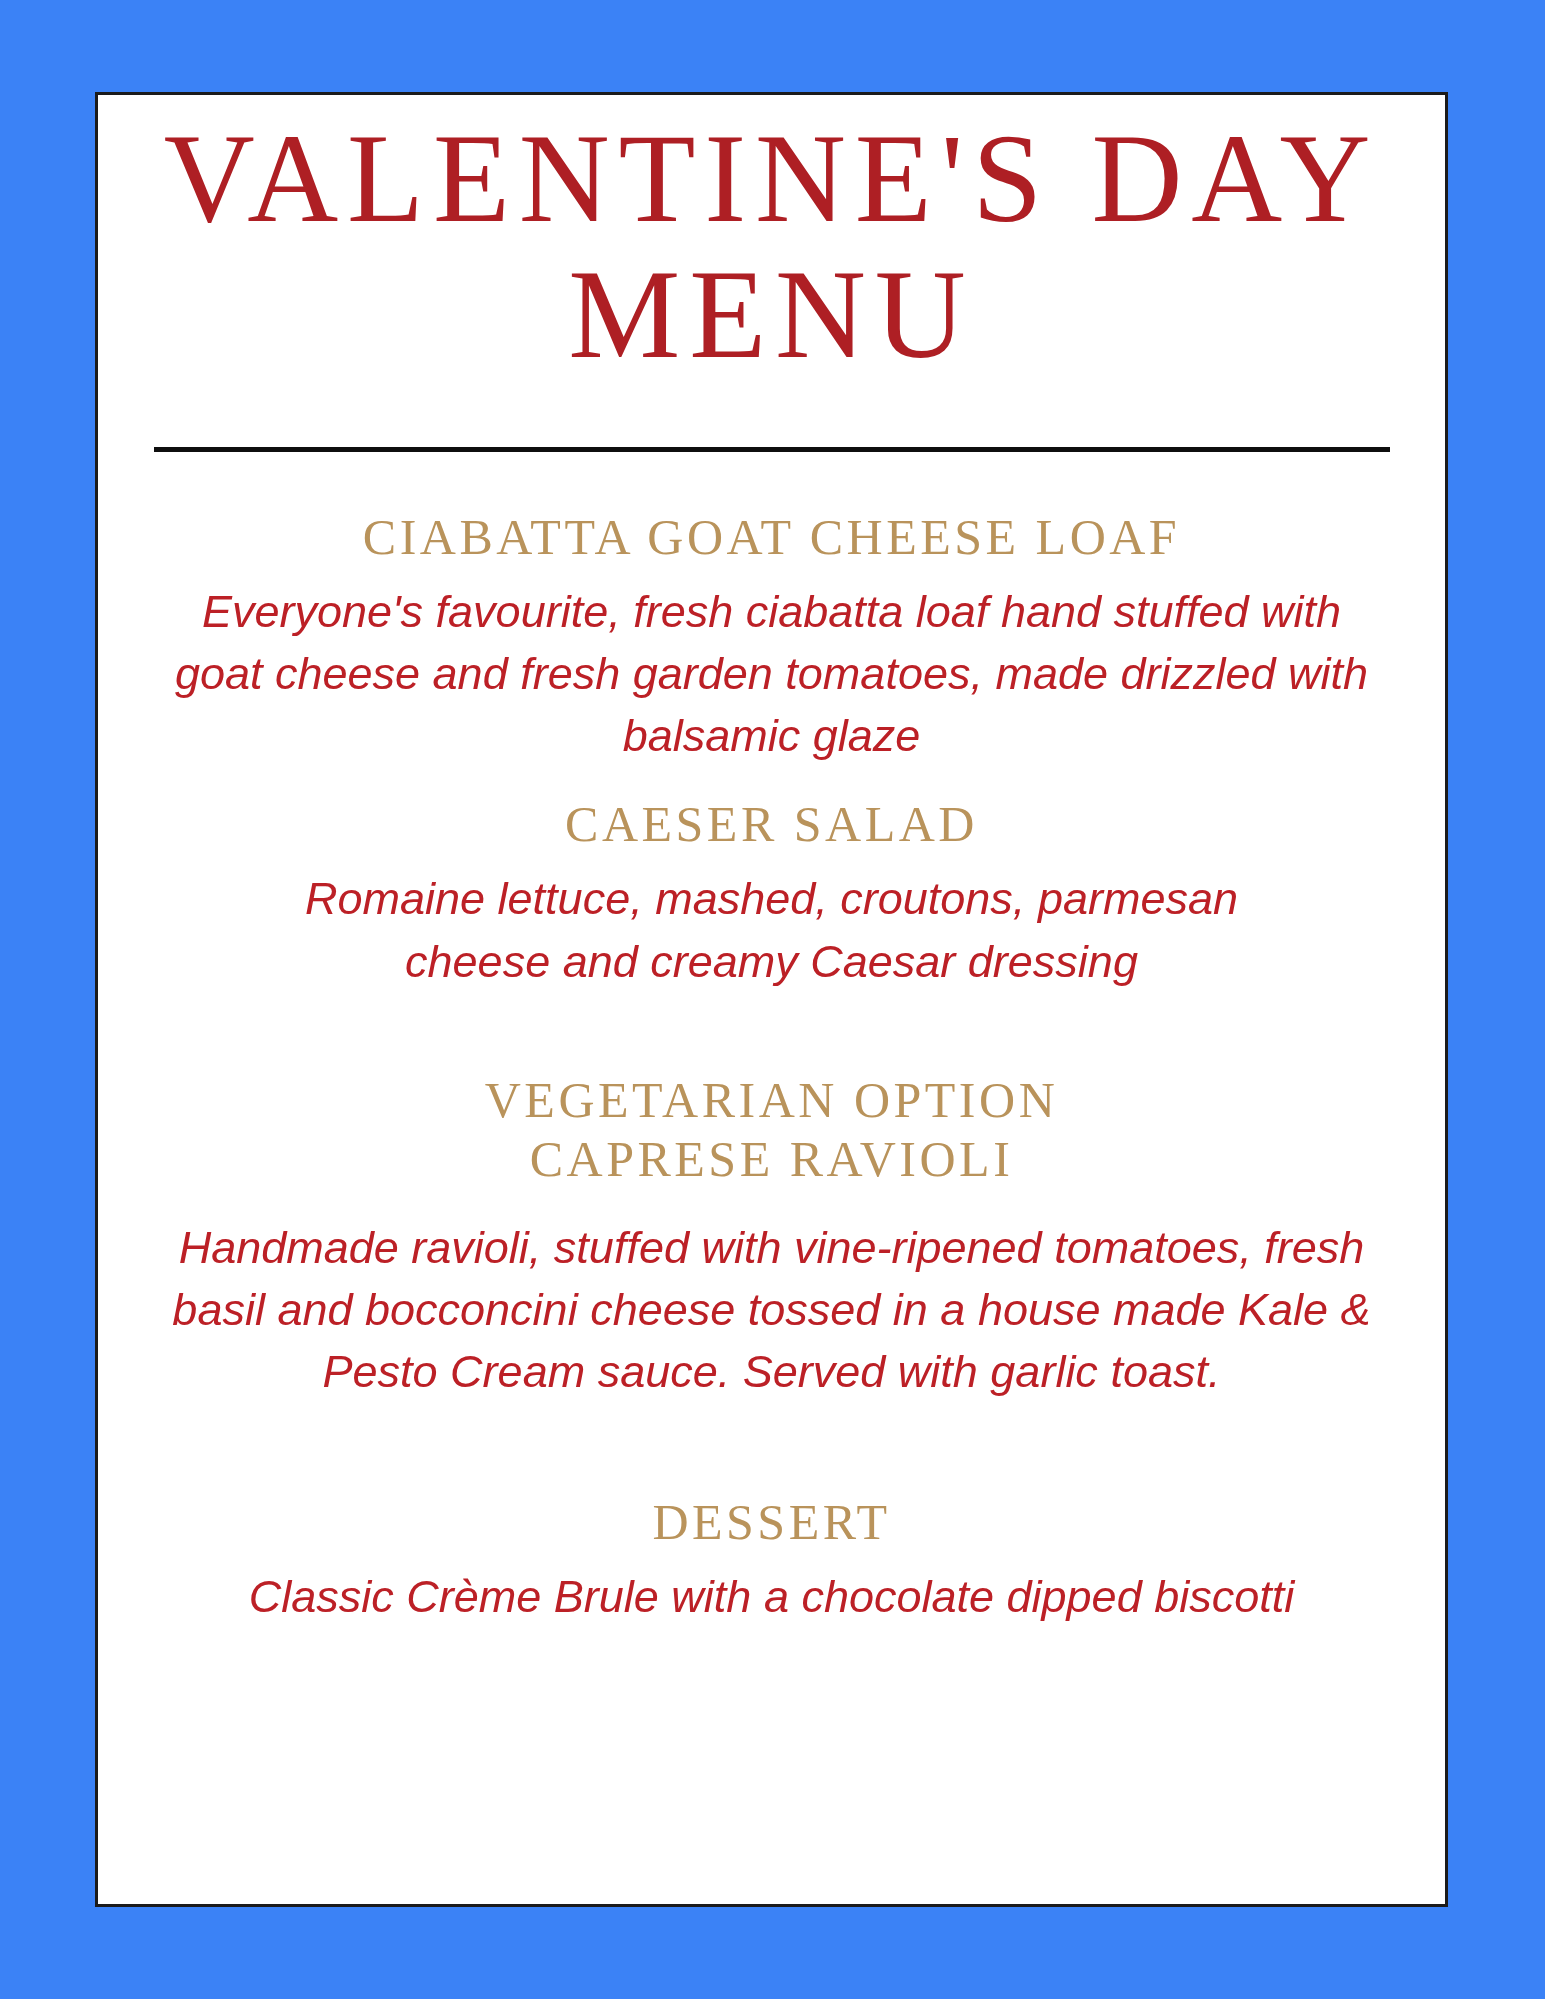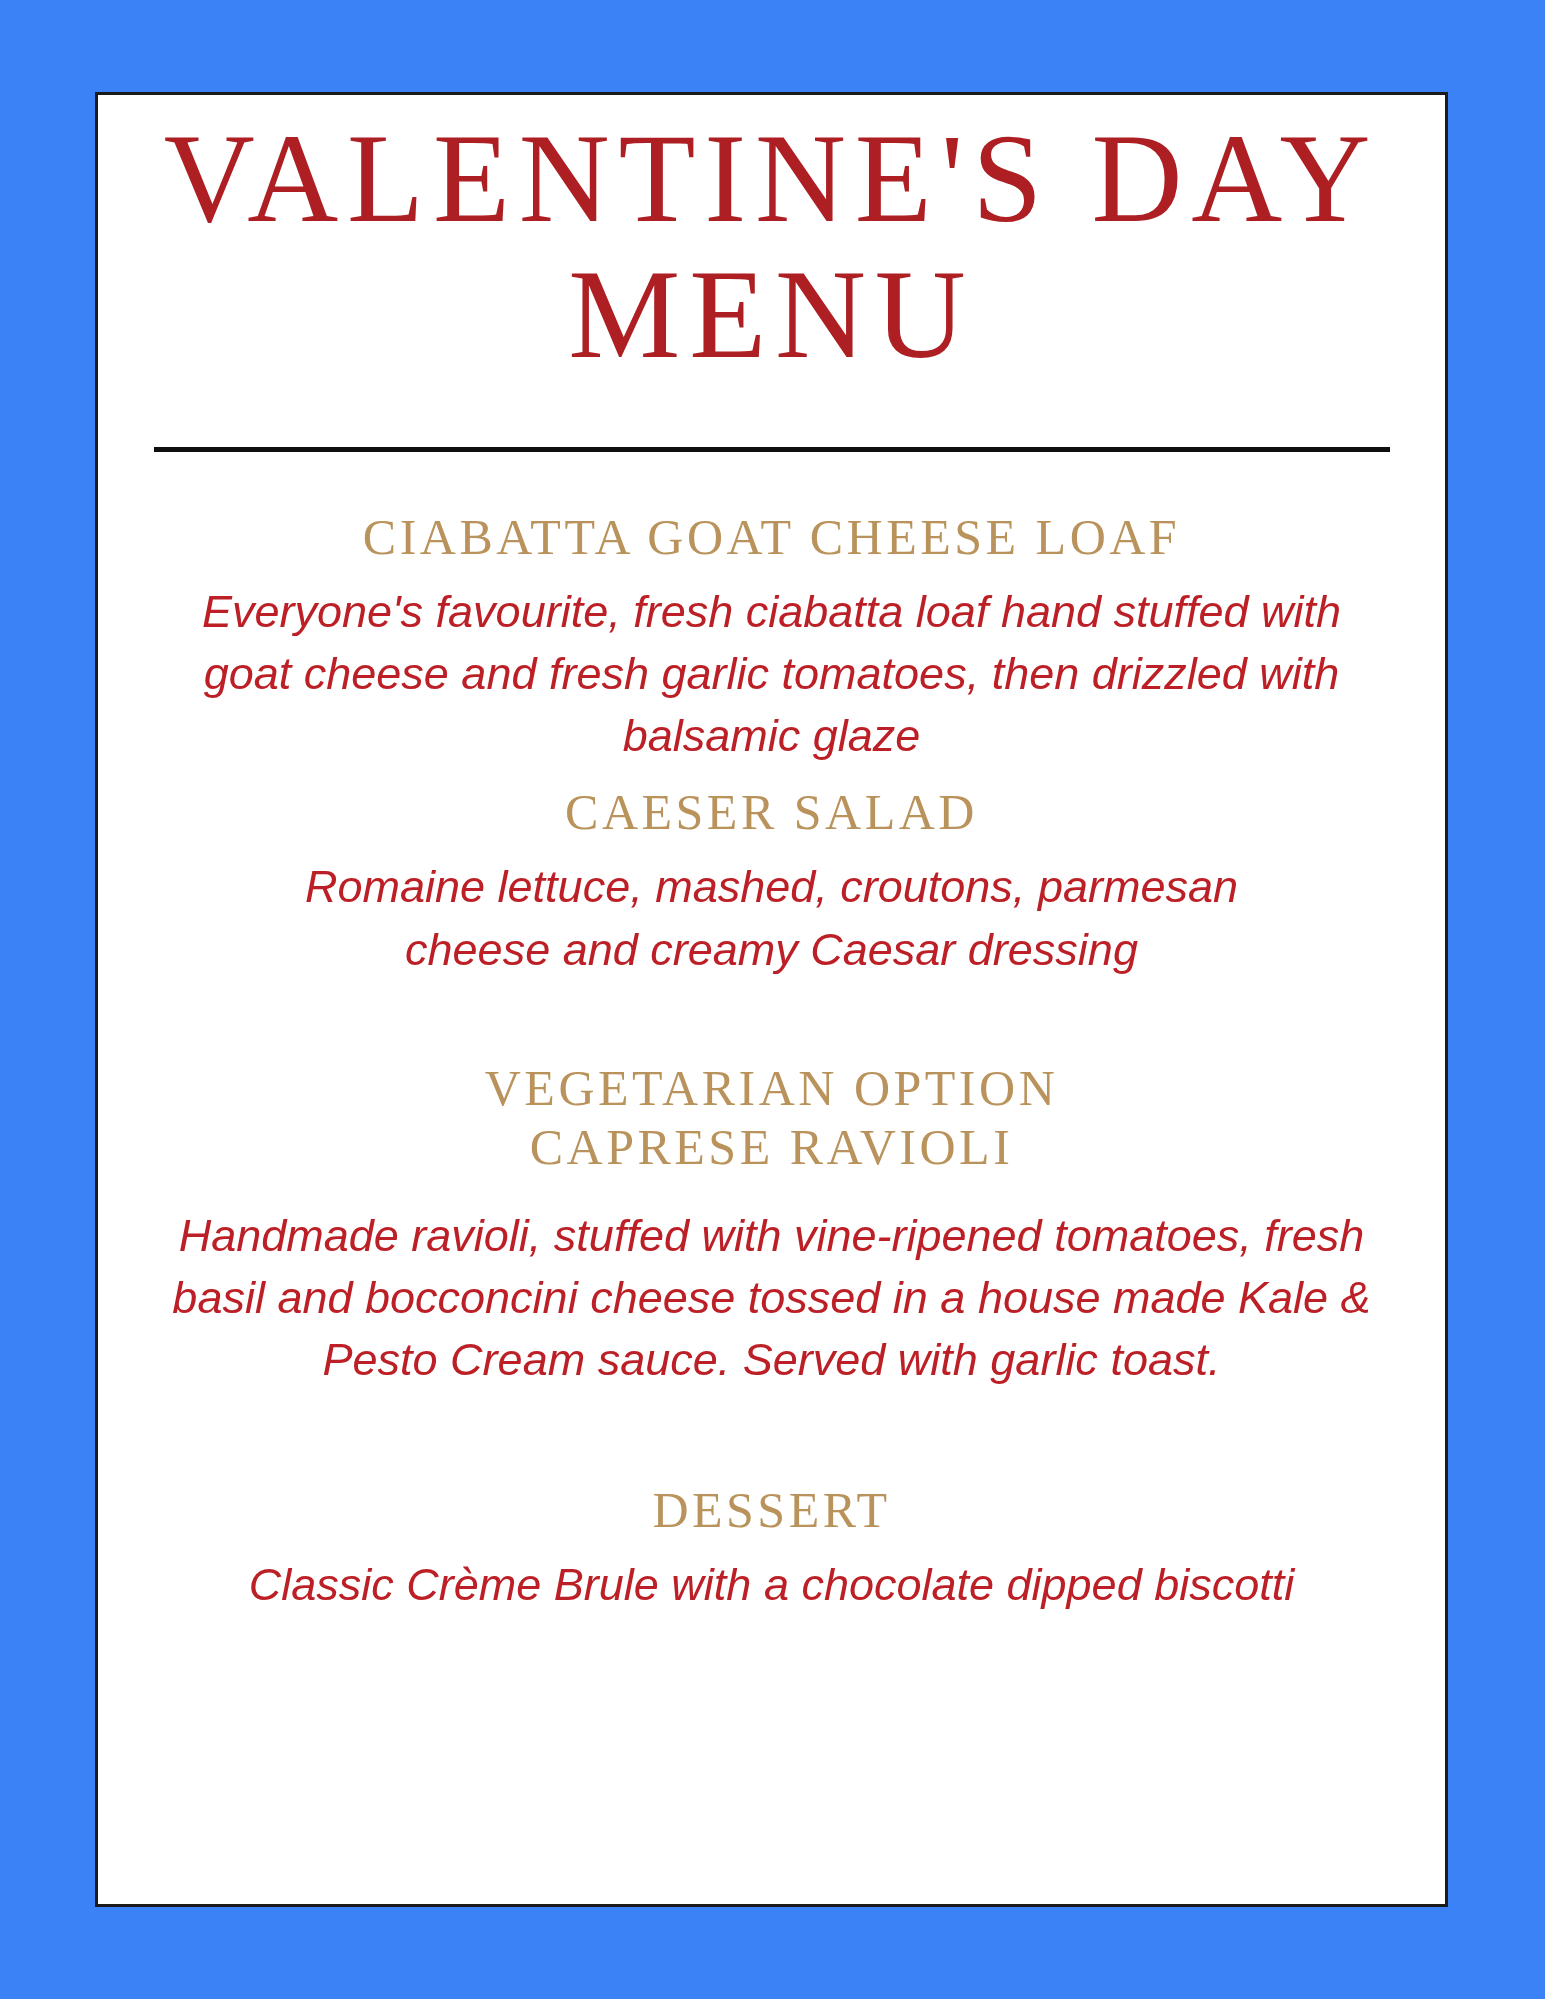--- a/index.html
+++ b/index.html
@@ -57,41 +57,41 @@
     font-family: "Liberation Sans", sans-serif;
     font-style: italic;
     font-weight: 300;
     color: #bc2026;
     font-size: 45px;
     line-height: 1.38;
     margin: 14px 0 0 0;
     white-space: pre-line;
   }
   .s1 .heading { margin-top: 56px; }
-  .s2 .heading { margin-top: 16px; }
+  .s2 .heading { margin-top: 28px; }
   .s3 .heading { margin-top: 58px; }
   .s4 .heading { margin-top: 78px; }
   .s4 .desc    { margin-top: 28px; }
   .s5 .heading { margin-top: 90px; }
 </style>
 </head>
 <body>
 
 <div class="page">
   <div class="frame">
 
     <h1 class="title">VALENTINE'S DAY
 MENU</h1>
 
     <div class="divider"></div>
 
     <section class="menu-section s1">
       <h2 class="heading">CIABATTA GOAT CHEESE LOAF</h2>
       <p class="desc">Everyone's favourite, fresh ciabatta loaf hand stuffed with
-goat cheese and fresh garlic tomatoes, then drizzled with
+goat cheese and fresh garden tomatoes, made drizzled with
 balsamic glaze</p>
     </section>
 
     <section class="menu-section s2">
       <h2 class="heading">CAESER SALAD</h2>
       <p class="desc">Romaine lettuce, mashed, croutons, parmesan
 cheese and creamy Caesar dressing</p>
     </section>
 
 

